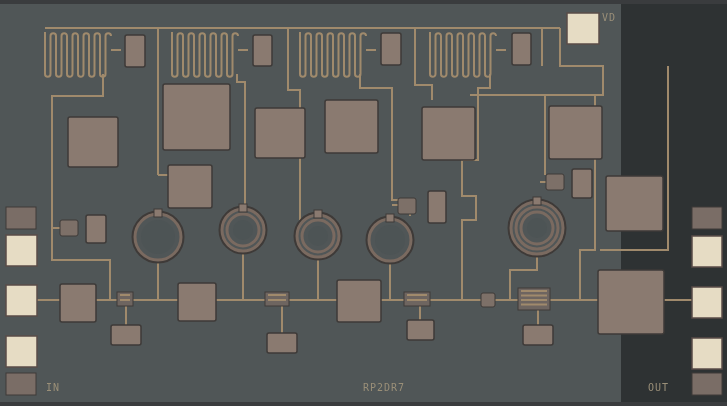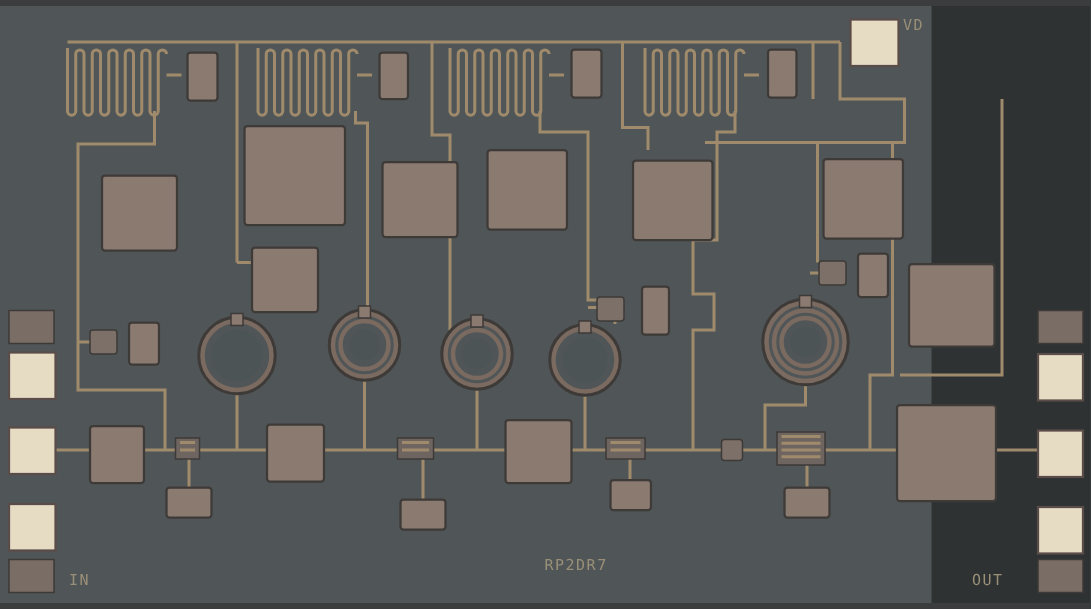--- a/index.html
+++ b/index.html
@@ -172,15 +172,15 @@
     <g fill="#7d7068" stroke="#3e3a38" stroke-width="1">
       <rect x="60" y="220" width="18" height="16" rx="2"></rect>
       <rect x="398" y="198" width="18" height="16" rx="2"></rect>
       <rect x="546" y="174" width="18" height="16" rx="2"></rect>
       <rect x="481" y="293" width="14" height="14" rx="2"></rect>
     </g>
   </svg>
 
   <div class="lbl" style="left:602px;top:12px;">VD</div>
   <div class="lbl" style="left:46px;top:382px;text-align:center;">IN</div>
-  <div class="lbl" style="left:332px;top:372px;padding-left:31px;">RP2DR7</div>
+  <div class="lbl" style="left:332px;top:382px;padding-left:31px;">RP2DR7</div>
   <div class="lbl" style="left:648px;top:382px;">OUT</div>
 </div>
 
 </body></html>

